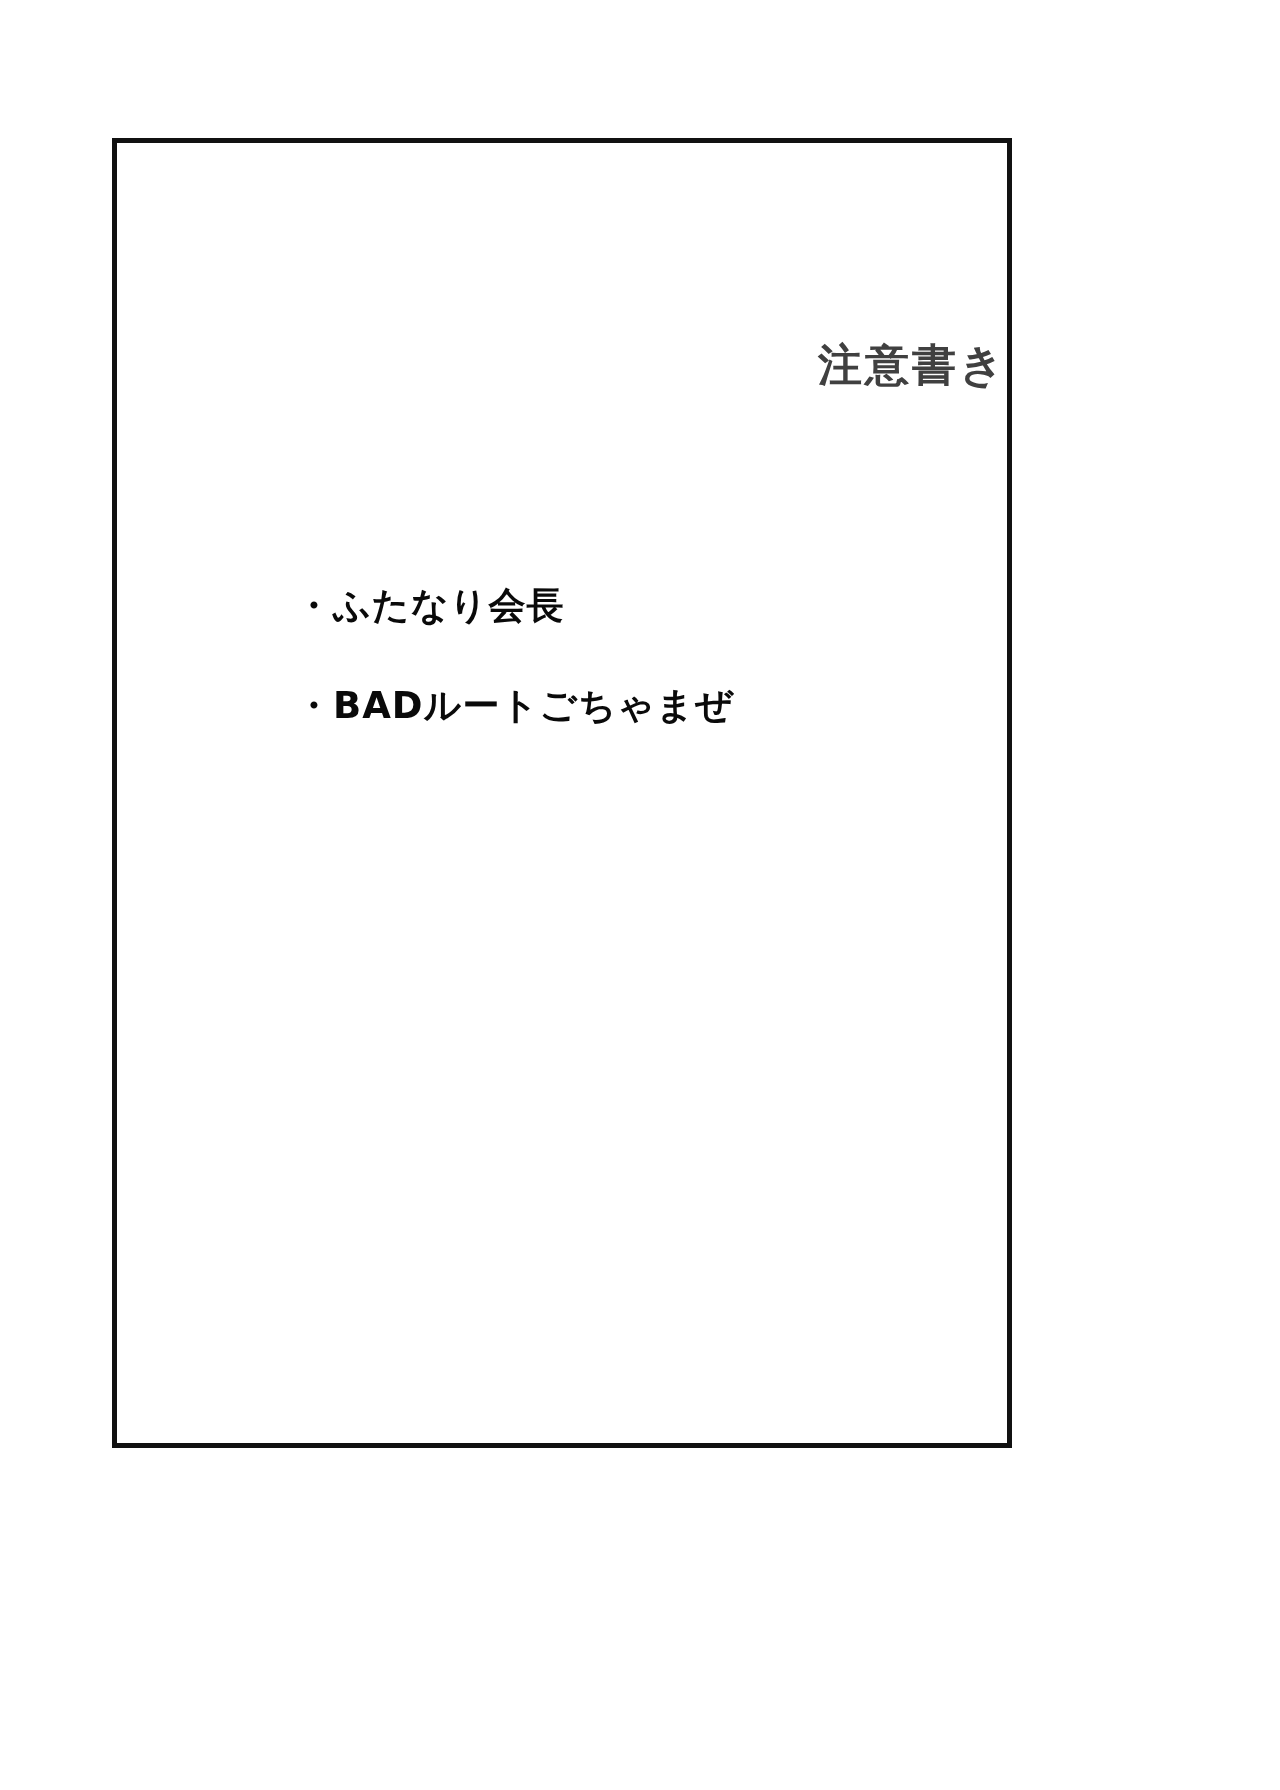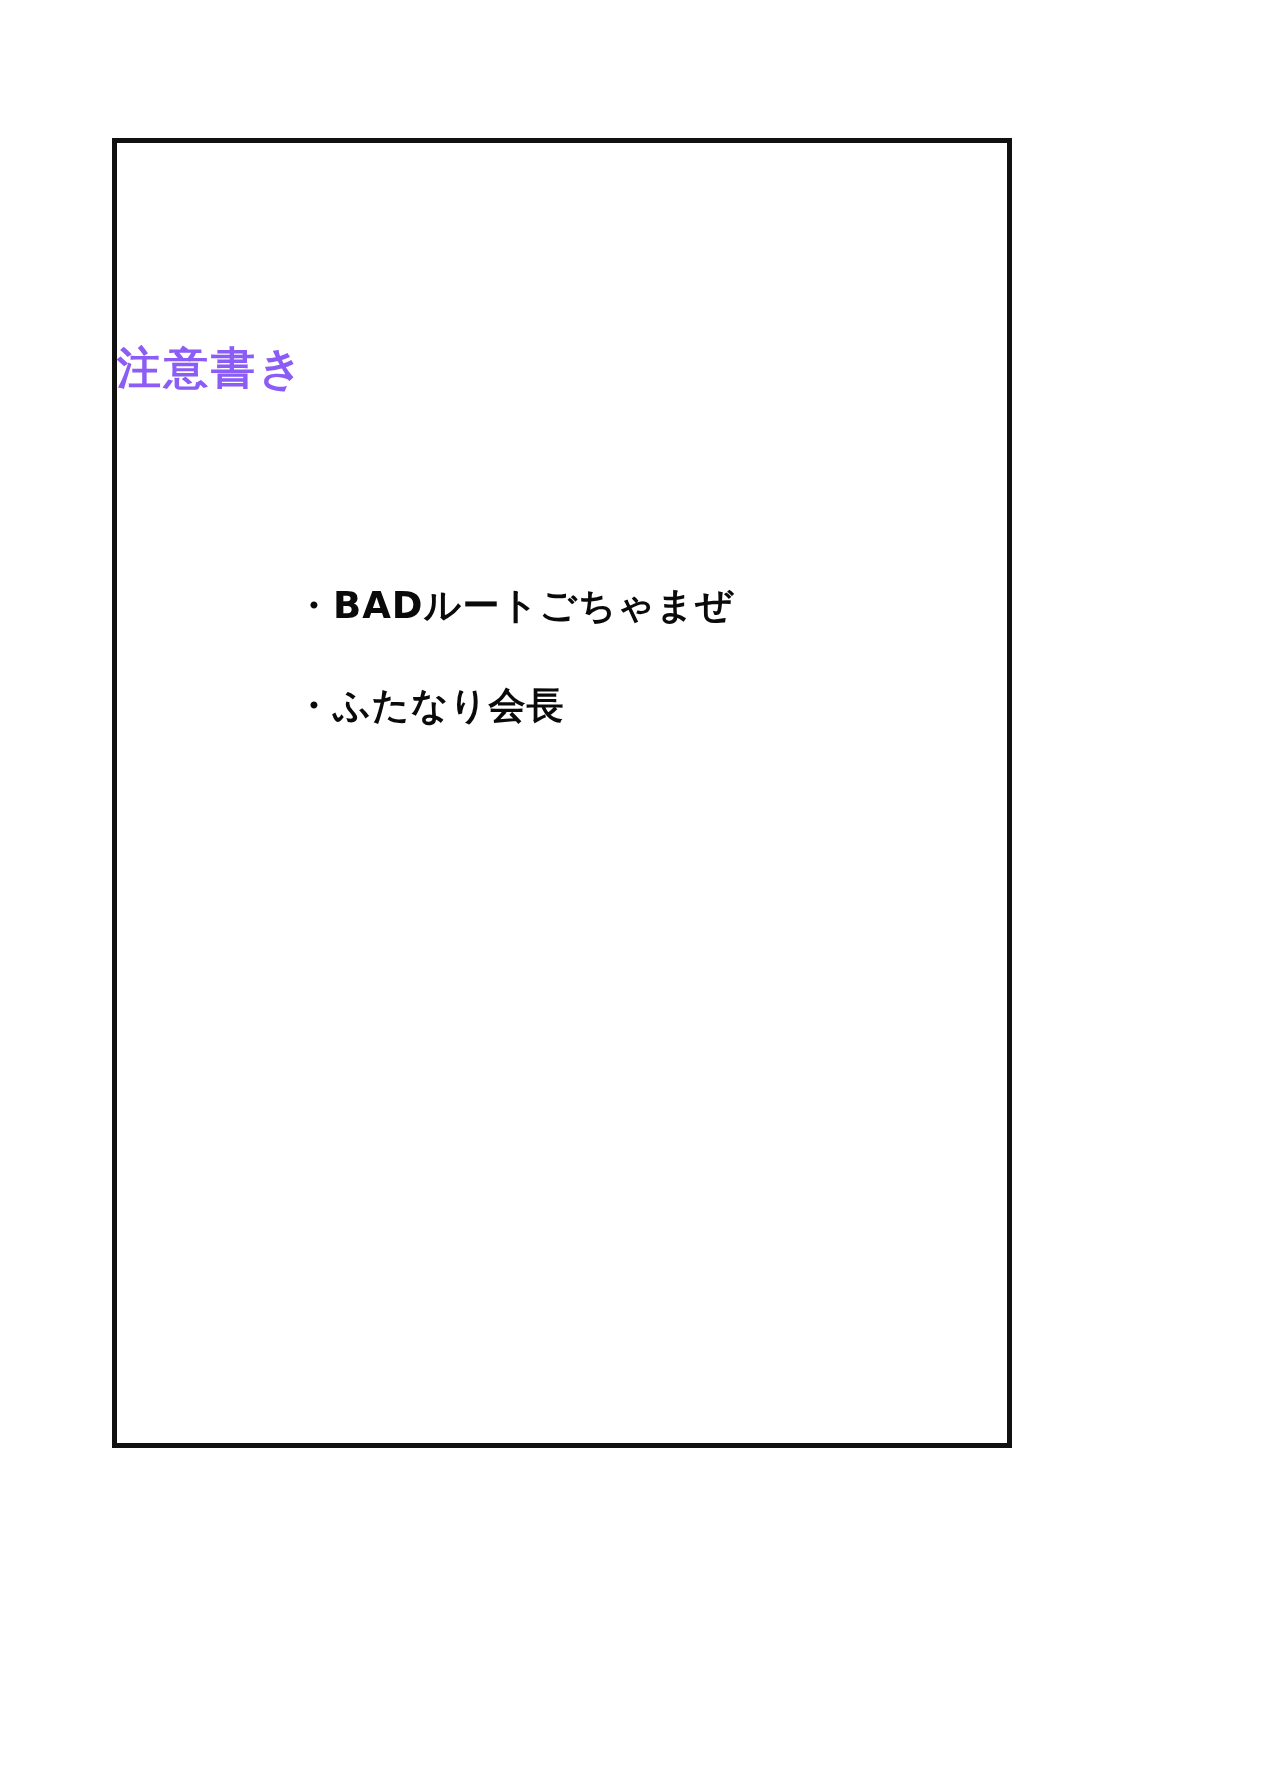--- a/index.html
+++ b/index.html
@@ -26,26 +26,27 @@
     border: 5px solid #111111;
     background: #ffffff;
     box-sizing: border-box;
   }
 
   #notice-title {
     position: absolute;
     left: 0;
     right: 0;
     top: 170px;
-    text-align: left;
+    text-align: right;
     font-size: 44px;
     font-weight: 700;
     letter-spacing: 3px;
     line-height: 1.2;
-    color: #8b5cf6;
+    color: #404040;
+    font-family: Liberation Mono, monospace;
   }
 
   #notice-list {
     position: absolute;
     left: 178px;
     top: 440px;
     right: 40px;
     list-style: none;
     margin: 0;
     padding: 0;
@@ -66,17 +67,17 @@
   }
 </style>
 </head>
 <body>
 
 <div id="page-frame">
 
   <h1 id="notice-title">注意書き</h1>
 
   <ul id="notice-list">
+    <li>・ふたなり会長</li>
     <li>・BADルートごちゃまぜ</li>
-    <li>・ふたなり会長</li>
   </ul>
 
 </div>
 
 </body></html>

